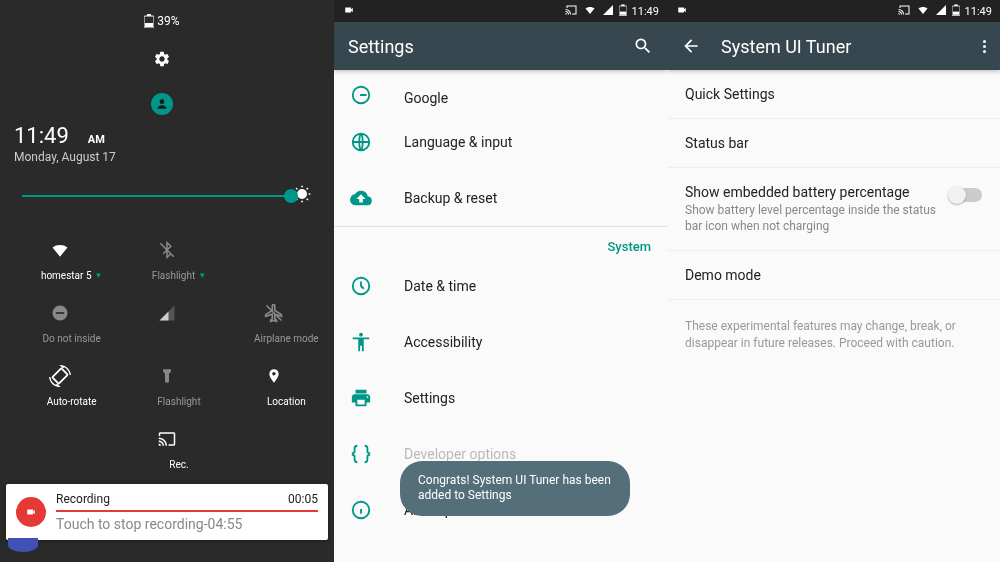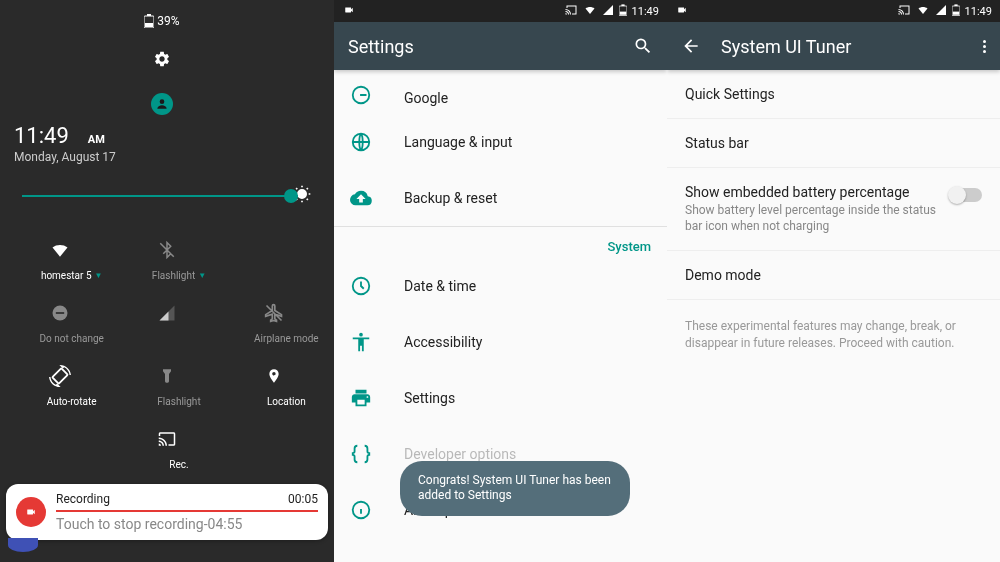--- a/index.html
+++ b/index.html
@@ -21,21 +21,21 @@
   .bslider { flex: 1; height: 2px; background: #009688; position: relative; }
   .bslider::after { content: ""; position: absolute; right: 0; top: -6px; width: 14px; height: 14px; border-radius: 50%; background: #009688; }
   .bicon { margin-left: -6px; }
   .qs-grid { display: grid; grid-template-columns: repeat(3,1fr); gap: 18px 0; padding: 8px 6px; text-align: center; }
   .qs-tile { color: #fff; font-size: 10px; }
   .qs-tile.dim { color: #999; }
   .qs-tile .ticon { height: 28px; display: flex; align-items: center; justify-content: center; margin-bottom: 6px; }
   .qs-tile .tlabel { display: inline-flex; align-items: center; gap: 3px; margin-left: 24px; }
   .tri-down { font-size: 8px; color: #009688; }
   .rec-wrap { position: absolute; bottom: 10px; left: 6px; right: 6px; }
-  .rec-card { background: #fff; border-radius: 12px; box-shadow: 0 1px 4px rgba(0,0,0,.3); padding: 8px 10px; display: flex; align-items: center; gap: 10px; }
+  .rec-card { background: #fff; border-radius: 2px; box-shadow: 0 1px 4px rgba(0,0,0,.3); padding: 8px 10px; display: flex; align-items: center; gap: 10px; }
   .rec-btn { width: 30px; height: 30px; border-radius: 50%; background: #e53935; display: flex; align-items: center; justify-content: center; flex-shrink: 0; }
   .rec-body { flex: 1; }
   .rec-row { display: flex; justify-content: space-between; font-size: 12px; color: #222; }
   .rec-bar { height: 2px; background: #e53935; margin: 4px 0; }
   .rec-sub { display: flex; justify-content: flex-start; font-size: 14px; color: #888; }
   .preview-dot { width: 30px; height: 14px; background: #3f51b5; border-radius: 0 0 50% 50%; margin-left: 2px; margin-top: -2px; }
 
   
   .sbar { height: 22px; background: #222; color: #fff; display: flex; justify-content: space-between; align-items: center; padding: 0 8px; font-size: 11px; }
   .sbar .icons { display: flex; align-items: center; gap: 5px; }
@@ -127,21 +127,21 @@
         </div>
     </div>
     <div></div>
     <div class="qs-tile dim">
       <div class="ticon">
           <svg width="20" height="20" viewBox="0 0 24 24" fill="#888">
             <circle cx="12" cy="12" r="9"></circle>
             <rect x="7" y="11" width="10" height="2" fill="#2a2a2a"></rect>
           </svg>
         </div>
-      <div class="tlabel">Do not change</div>
+      <div class="tlabel">Do not inside</div>
     </div>
     <div class="qs-tile dim">
       <div class="ticon">
           <svg width="20" height="18" viewBox="0 0 24 24">
             <path d="M2 22L22 2v20z" fill="#555"></path>
             <path d="M2 22L14 10v12z" fill="#ccc"></path>
           </svg>
         </div>
       <div class="tlabel">&nbsp;</div>
     </div>

